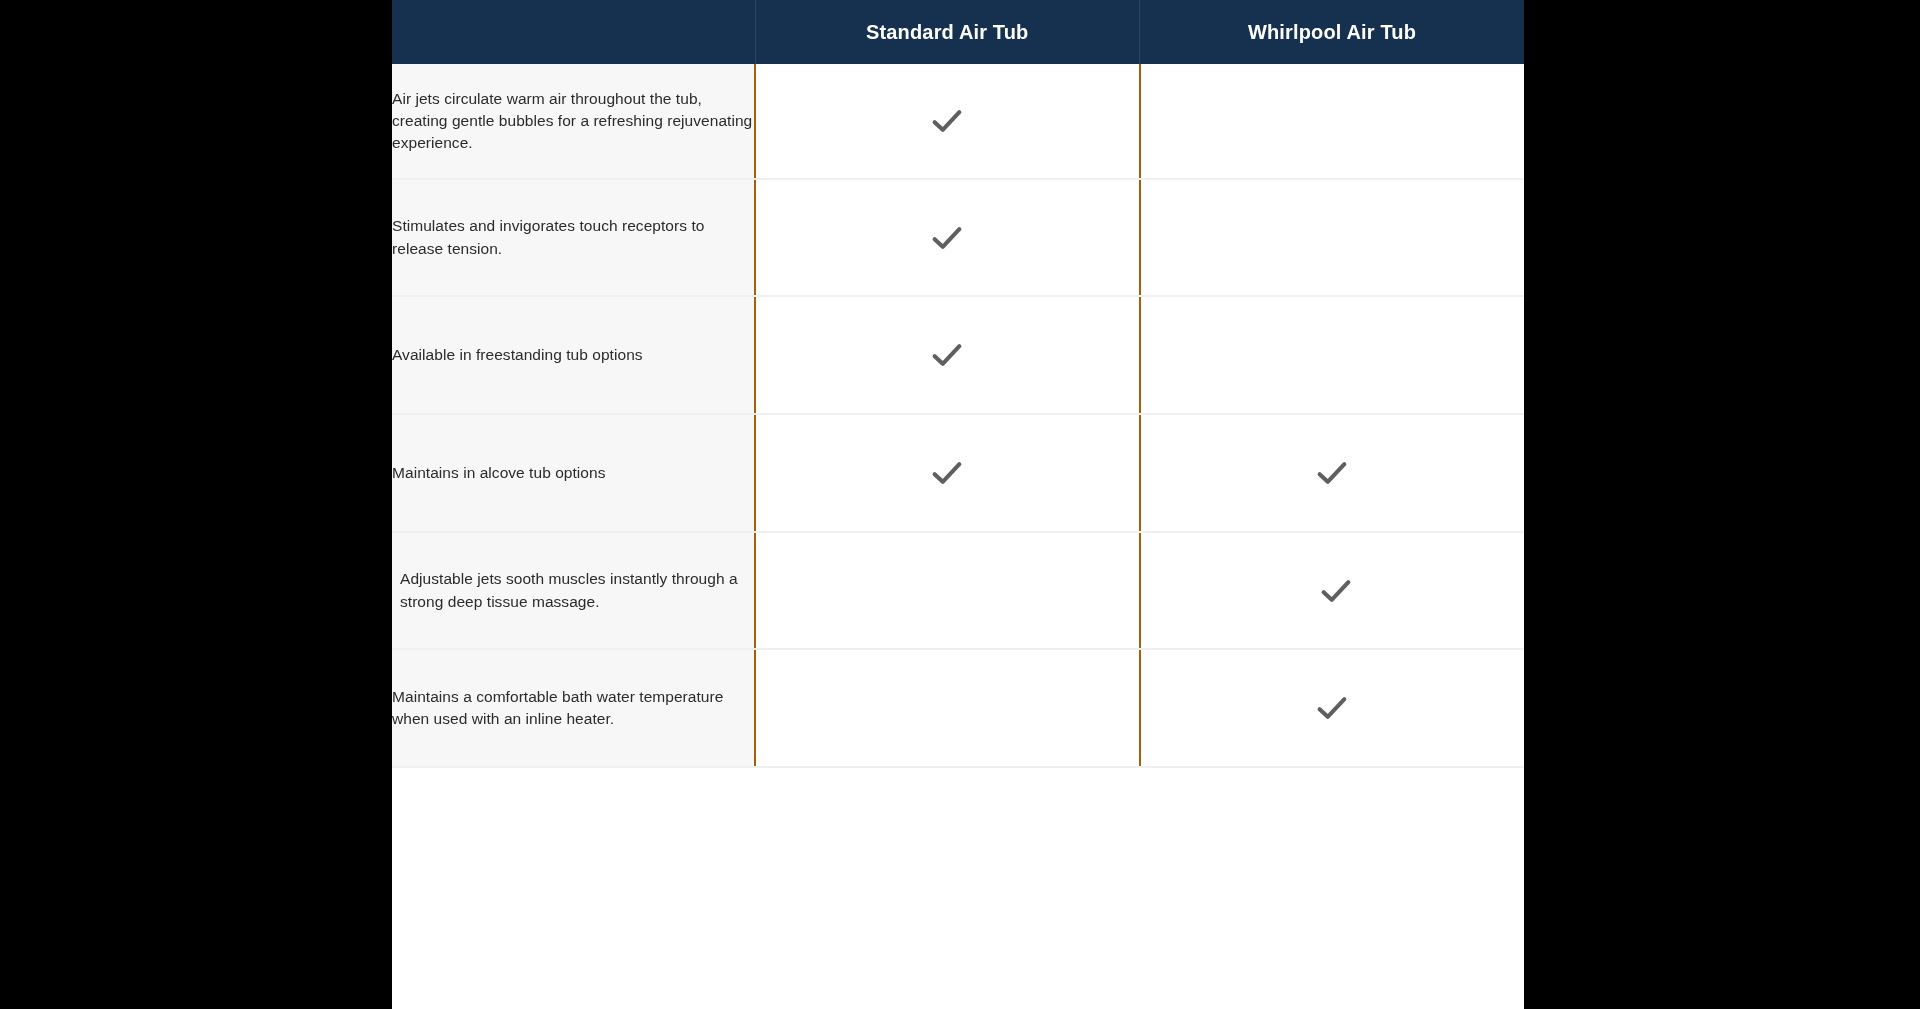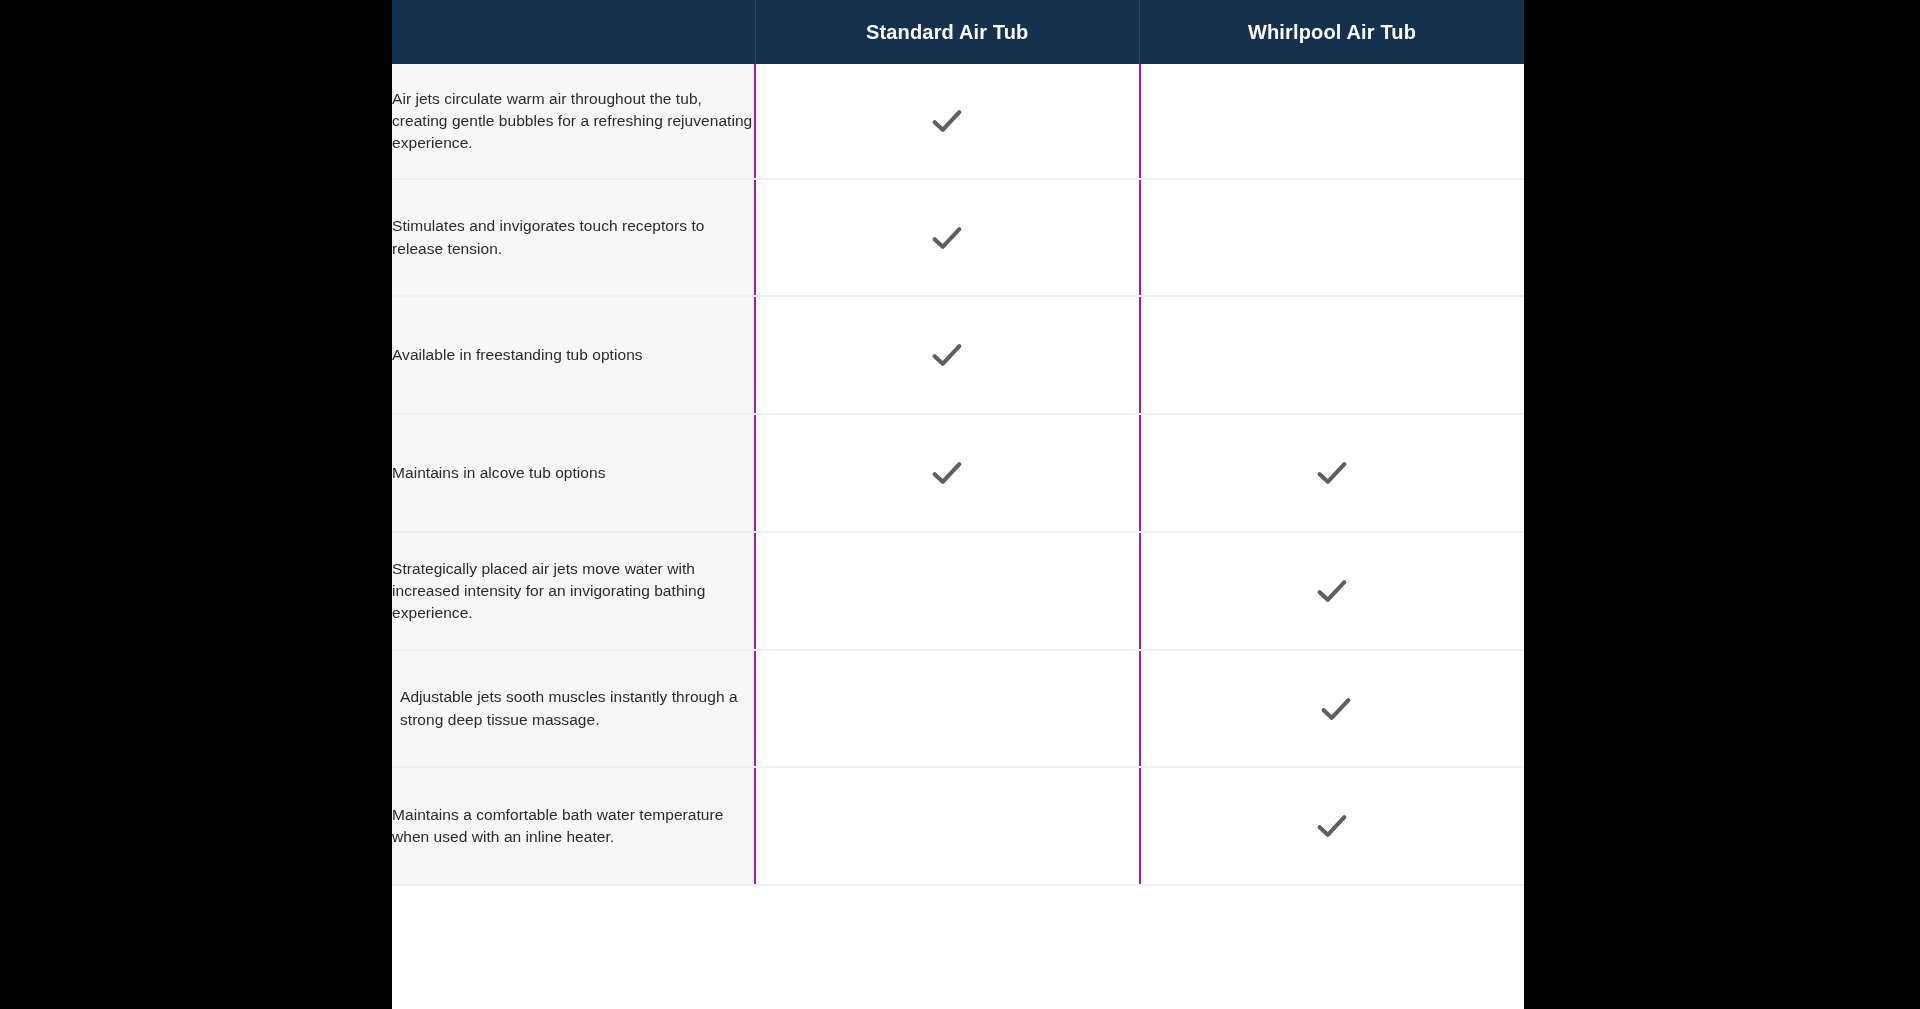--- a/index.html
+++ b/index.html
@@ -64,21 +64,21 @@
 
   
   col.col-feature-w { width: 363px; }
   col.col-opt-w     { width: 384.5px; }
 
   
   .cmp-table tbody td {
     padding: 0;
     margin: 0;
     border-bottom: 2px solid #f0f0f0;
-    border-right: 2px solid #a21caf;
+    border-right: 2px solid #a16207;
     background: #ffffff;
     vertical-align: middle;
     box-sizing: border-box;
   }
   .cmp-table tbody td:last-child {
     border-right: none;
   }
 
   .feature-cell {
     background: #f7f7f7 !important;
@@ -197,33 +197,20 @@
               </span>
             </td>
             <td class="check-cell">
               <span class="check-inner">
                 <svg class="check-mark" viewBox="0 0 24 24">
                   <path d="M4.2 12.8 L9.3 17.6 L19.8 6.4"></path>
                 </svg>
               </span>
             </td>
           </tr>
-          <tr class="r-6">
-            <td class="feature-cell">
-              <span class="feature-text">Strategically placed air jets move water with increased intensity for an invigorating bathing experience.</span>
-            </td>
-            <td class="check-cell"></td>
-            <td class="check-cell">
-              <span class="check-inner">
-                <svg class="check-mark" viewBox="0 0 24 24">
-                  <path d="M4.2 12.8 L9.3 17.6 L19.8 6.4"></path>
-                </svg>
-              </span>
-            </td>
-          </tr>
           <tr class="r-7">
             <td class="feature-cell">
               <span class="feature-text">Adjustable jets sooth muscles instantly through a strong deep tissue massage.</span>
             </td>
             <td class="check-cell"></td>
             <td class="check-cell">
               <span class="check-inner">
                 <svg class="check-mark" viewBox="0 0 24 24">
                   <path d="M4.2 12.8 L9.3 17.6 L19.8 6.4"></path>
                 </svg>

